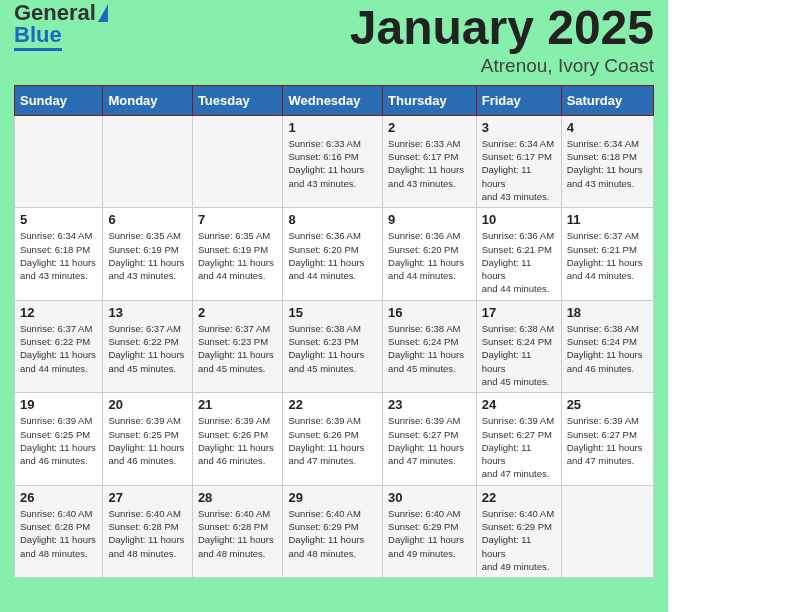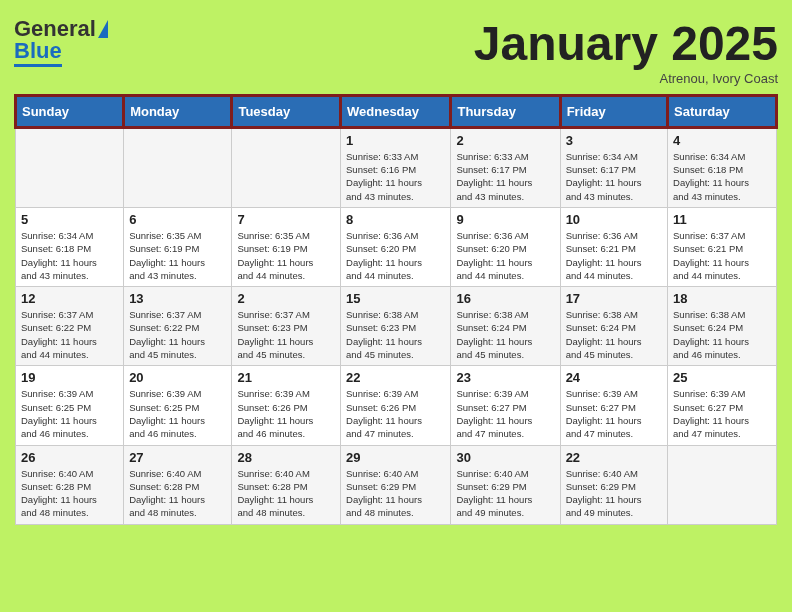--- a/index.html
+++ b/index.html
@@ -3,24 +3,24 @@
   <meta charset="utf-8">
   <style>
     * { box-sizing: border-box; margin: 0; padding: 0; }
     body {
       font-family: Arial, sans-serif;
       background: #fff;
       width: 792px;
       min-height: 612px;
     }
     .page {
-      width: 792px;
+      width: 668px;
       min-height: 612px;
-      background: #bef264;
-      padding: 18px 14px;
+      background: #86efac;
+      padding: 2px 14px;
     }
     .header {
       display: flex;
       justify-content: space-between;
       align-items: flex-start;
       margin-bottom: 8px;
     }
     .logo {
       display: flex;
       flex-direction: column;
@@ -50,35 +50,35 @@
     .title-block {
       text-align: right;
     }
     .month-title {
       font-size: 48px;
       font-weight: bold;
       color: #222;
       line-height: 1.1;
     }
     .subtitle {
-      font-size: 13px;
+      font-size: 19px;
       color: #444;
     }
     table {
       width: 100%;
       border-collapse: collapse;
     }
     thead tr th {
       background: #2a6db5;
       color: #fff;
       font-size: 13px;
       font-weight: bold;
       padding: 7px 5px;
       text-align: left;
-      border: 3px solid #7f1d1d;
+      border: 1px solid #7f1d1d;
     }
     tbody tr td {
       border: 1px solid #ccc;
       vertical-align: top;
       width: 113px;
       min-height: 80px;
       padding: 4px 5px;
       background: #fff;
     }
     tbody tr:nth-child(odd) td {

